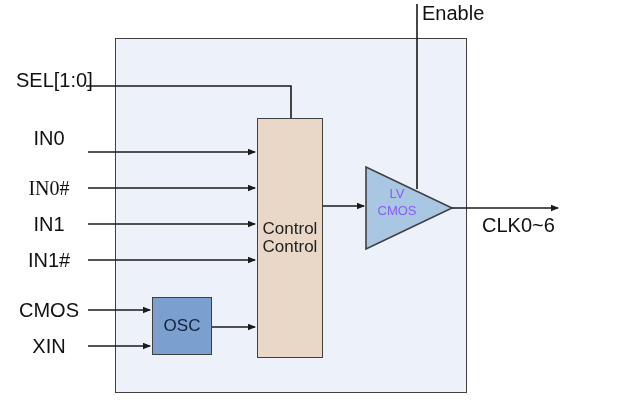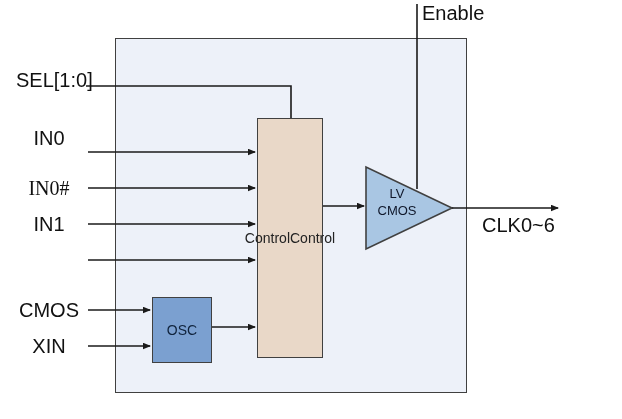--- a/index.html
+++ b/index.html
@@ -33,46 +33,46 @@
   #wires {
     position: absolute;
     left: 0; top: 0;
     width: 622px; height: 419px;
   }
   .block {
     position: absolute;
     box-sizing: border-box;
     border: 1.6px solid #404040;
     display: flex;
-    flex-direction: row;
+    flex-direction: column;
     align-items: center;
     justify-content: center;
-    font-size: 14px;
+    font-size: 17px;
     color: #222222;
     line-height: 18px;
   }
   #control-block {
     left: 257px; top: 118px;
     width: 66px; height: 240px;
     background: #e9d8c8;
   }
   #osc-block {
     left: 152px; top: 297px;
-    width: 60px; height: 66px;
+    width: 60px; height: 58px;
     background: #7ba0d0;
     color: #10233c;
   }
   #buffer-text {
     position: absolute;
     left: 366px; top: 185px;
     width: 62px;
     text-align: center;
     font-size: 13px;
     line-height: 17px;
-    color: #0f172a;
+    color: #8b5cf6;
   }
   
   .sig { left: 12px; width: 74px; text-align: center; }
 </style>
 </head>
 <body>
 
 <div id="stage">
 
   <div id="outer-box"></div>
@@ -118,18 +118,19 @@
     <div>LV</div>
     <div>CMOS</div>
   </div>
 
   <div class="label" style="left:422px; top:3px;">Enable</div>
   <div class="label" style="left:16px; top:70px;">SEL[1:0]</div>
 
   <div class="label sig" style="top:128px;">IN0</div>
   <div class="label sig" style="top:178px;font-family:Liberation Serif, serif;">IN0#</div>
   <div class="label sig" style="top:214px;text-align:center;">IN1</div>
+  <div class="label sig" style="top:250px;">IN1#</div>
   <div class="label sig" style="top:300px;">CMOS</div>
   <div class="label sig" style="top:336px;">XIN</div>
 
   <div class="label" style="left:482px; top:215px;">CLK0~6</div>
 
 </div>
 
 </body></html>

